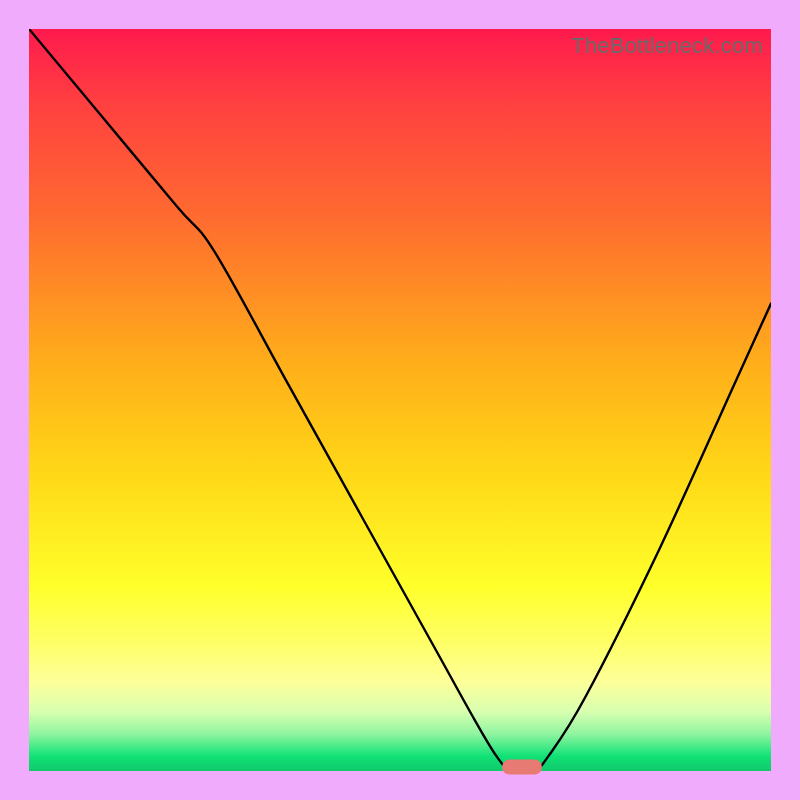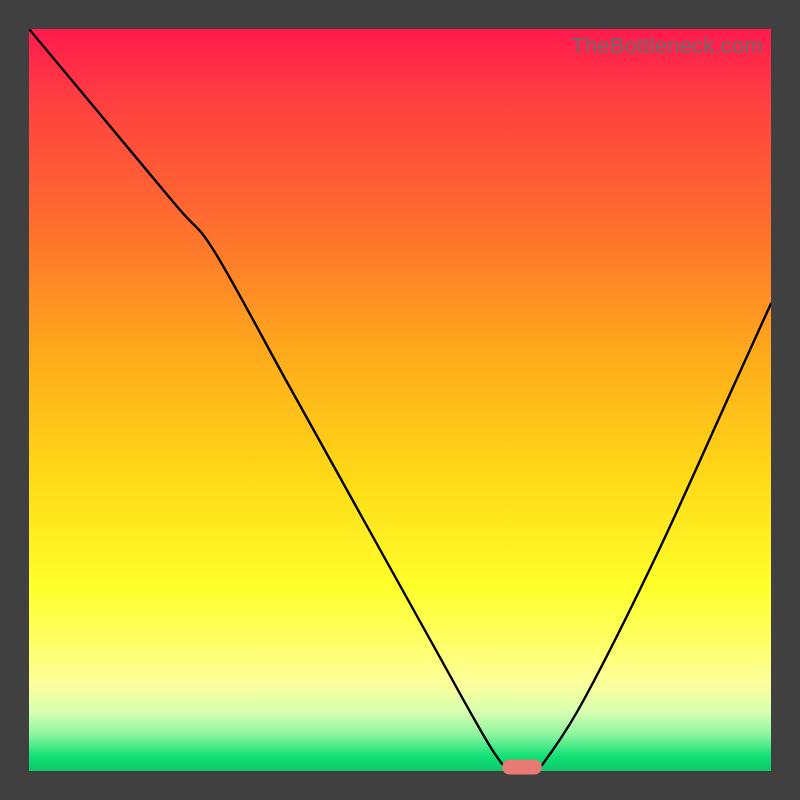--- a/index.html
+++ b/index.html
@@ -7,21 +7,21 @@
     padding: 0;
     width: 800px;
     height: 800px;
     background: #000;
     overflow: hidden;
   }
   .frame {
     position: relative;
     width: 800px;
     height: 800px;
-    background: #404040;
+    background: #f0abfc;
   }
   .plot-area {
     position: absolute;
     left: 29px;
     top: 29px;
     width: 742px;
     height: 742px;
     background: linear-gradient(
       to bottom,
       #ff1a4d 0%,

